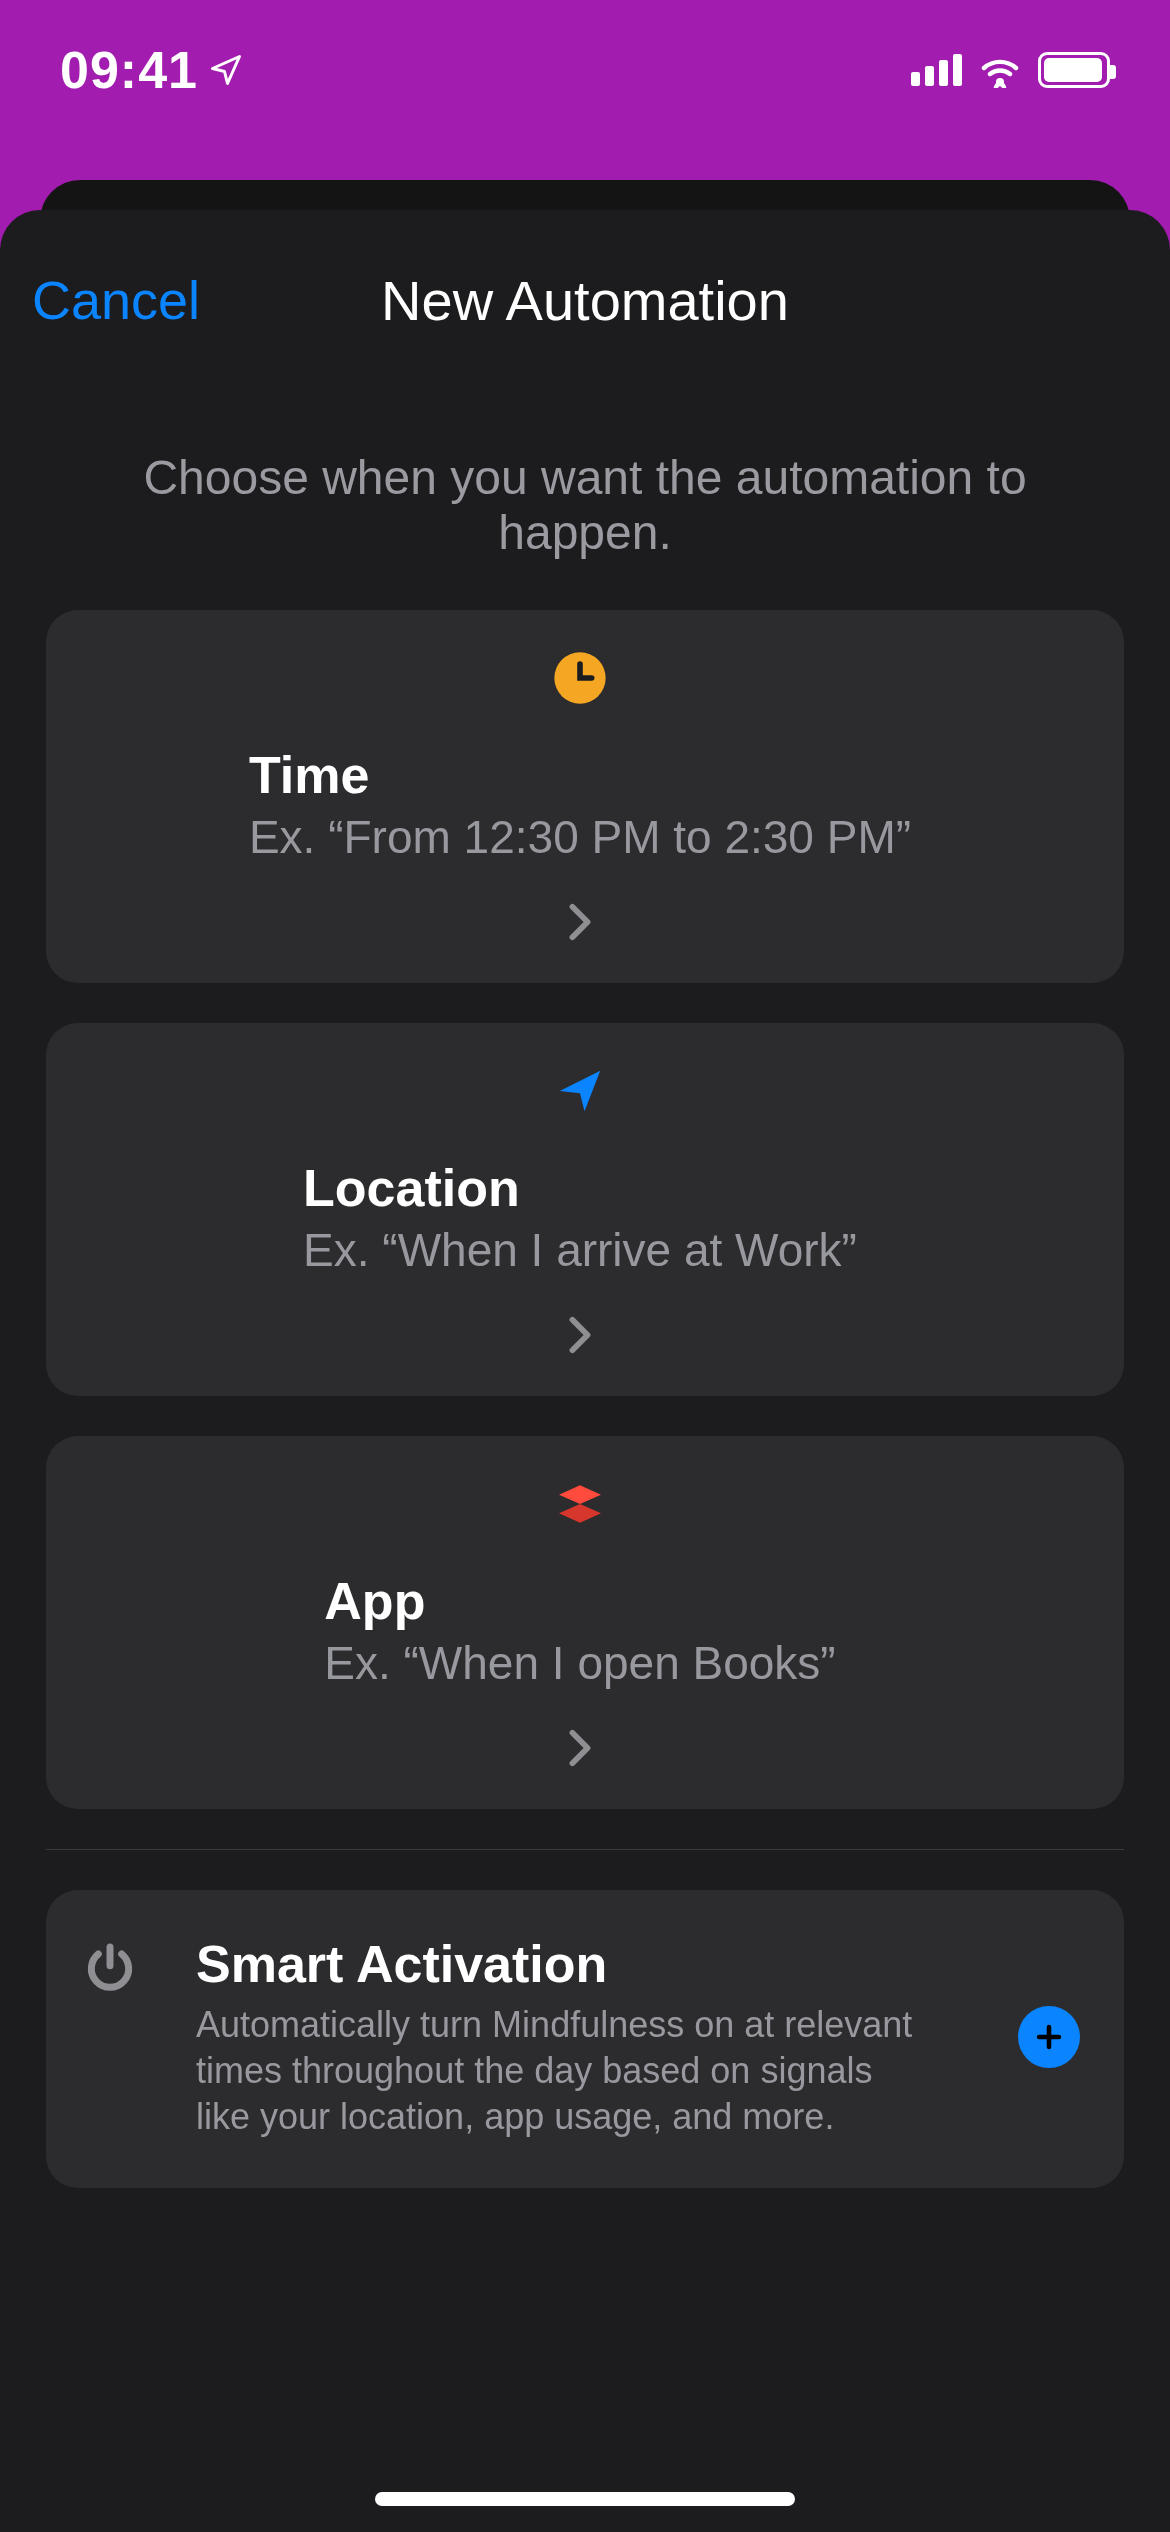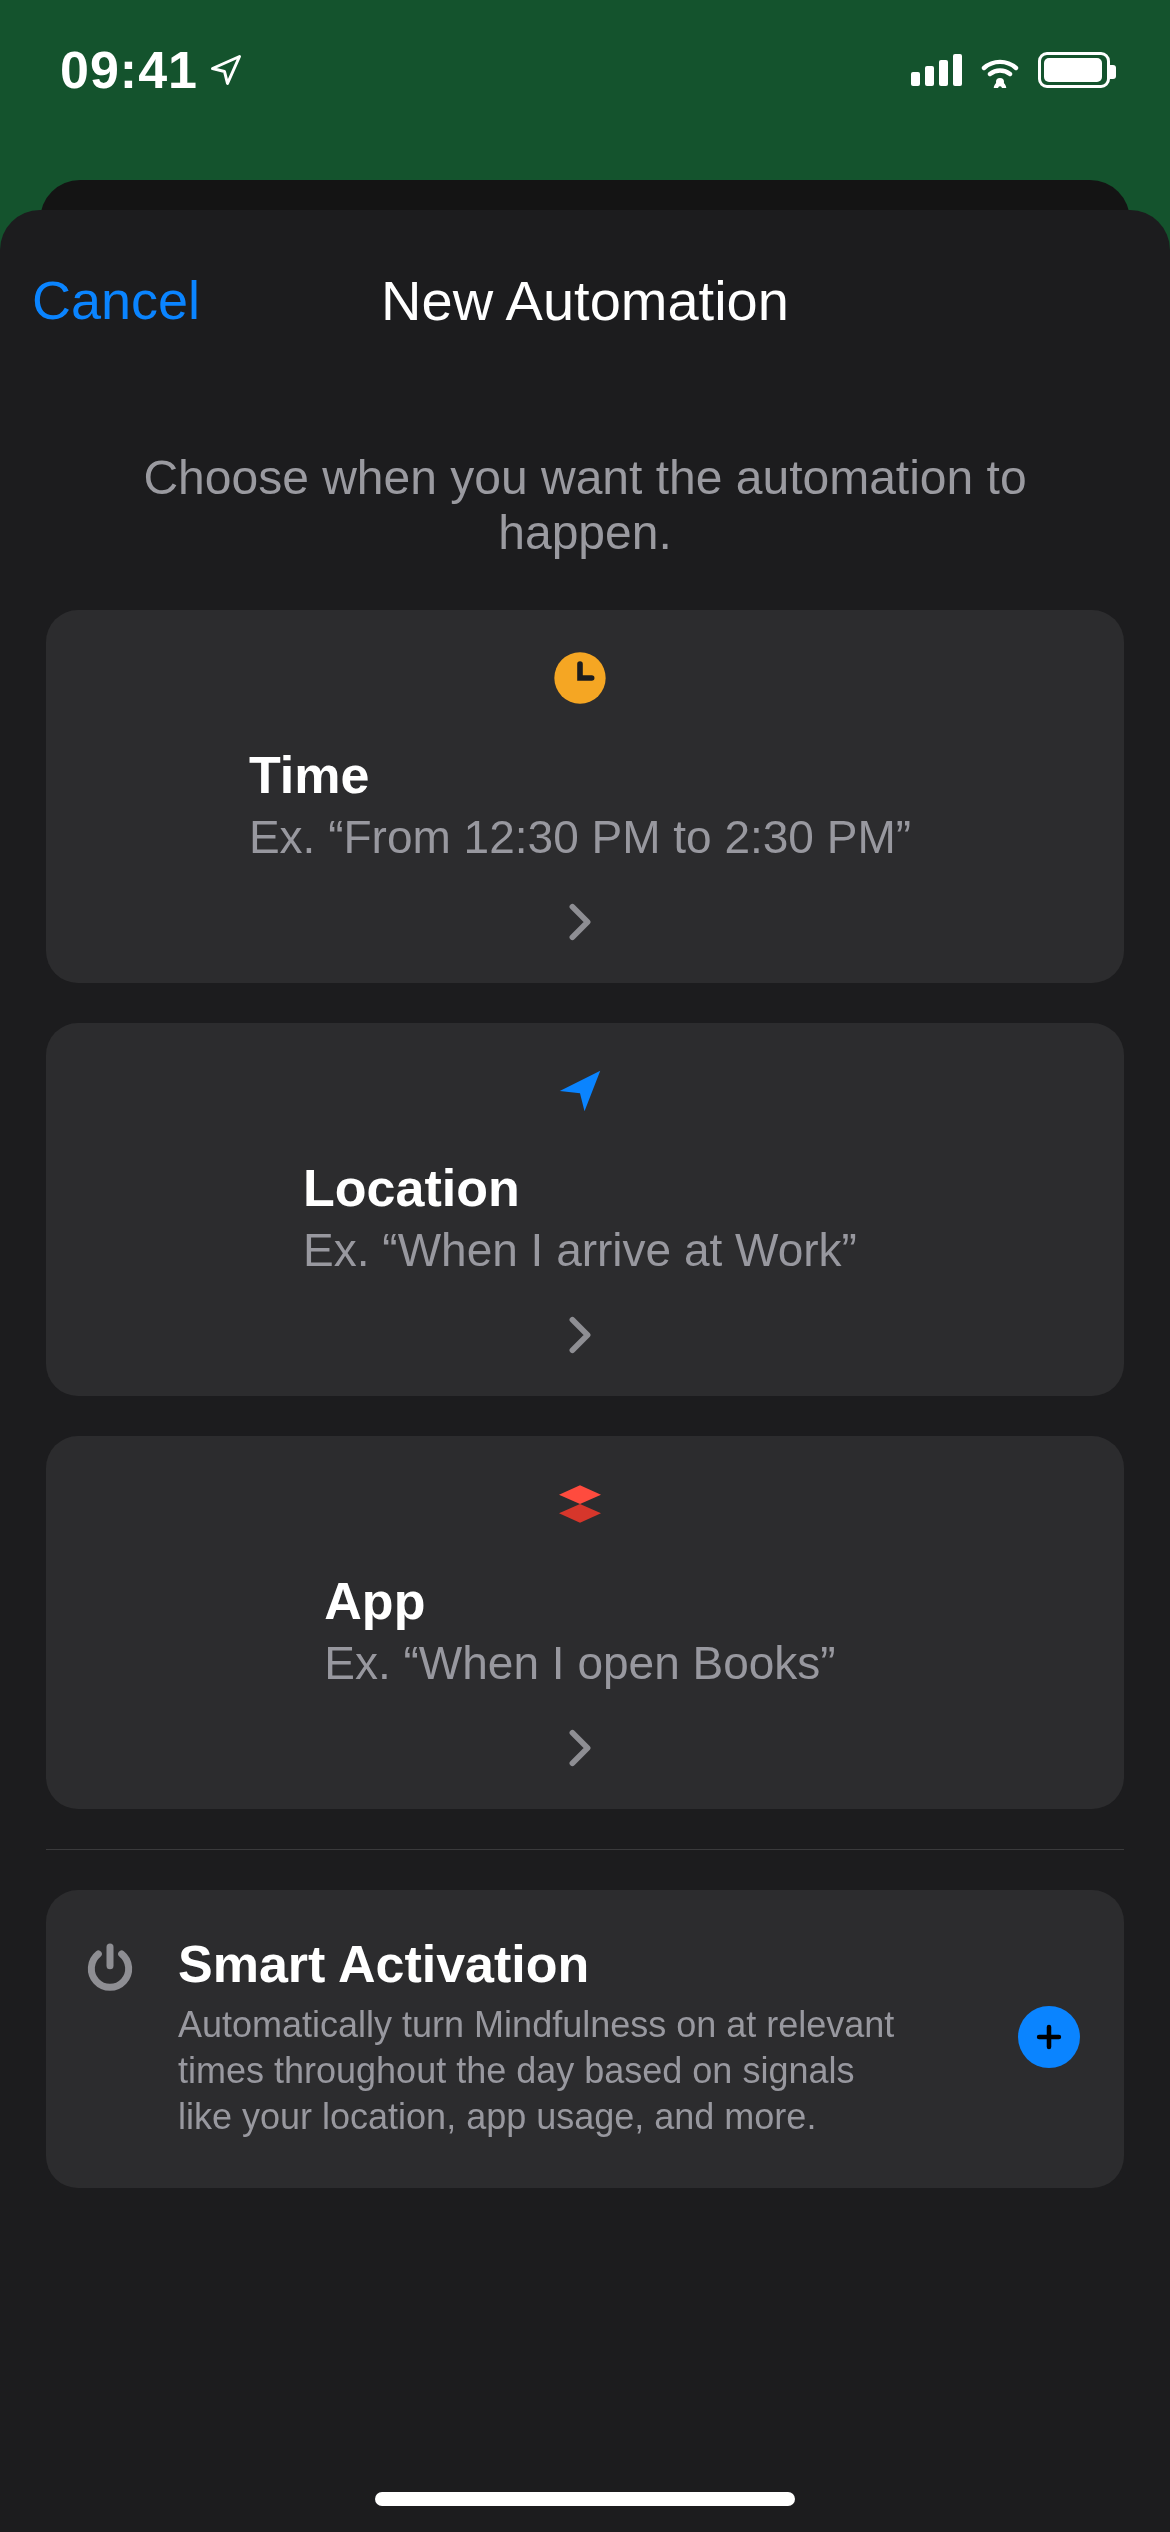--- a/index.html
+++ b/index.html
@@ -1,17 +1,17 @@
 <!DOCTYPE html>
 <html><head>
 <meta charset="utf-8">
 <style>
   * { margin:0; padding:0; box-sizing:border-box; -webkit-font-smoothing:antialiased; }
   html,body { width:1170px; height:2532px; background:#000; font-family:-apple-system,"SF Pro Text","Helvetica Neue",Arial,sans-serif; color:#fff; overflow:hidden; }
-  .screen { width:1170px; height:2532px; position:relative; background:#14532d; }
+  .screen { width:1170px; height:2532px; position:relative; background:#a21caf; }
 
   
   .status-bar { position:absolute; top:0; left:0; right:0; height:140px; display:flex; align-items:center; justify-content:space-between; padding:0 60px; }
   .status-left { display:flex; align-items:center; gap:10px; font-size:52px; font-weight:600; letter-spacing:1px; }
   .status-right { display:flex; align-items:center; gap:14px; }
   .signal-bars { display:flex; align-items:flex-end; gap:5px; }
   .signal-bars span { width:9px; background:#fff; border-radius:2px; display:block; }
   .signal-bars span:nth-child(1){height:14px;}
   .signal-bars span:nth-child(2){height:20px;}
   .signal-bars span:nth-child(3){height:26px;}
@@ -33,21 +33,21 @@
   .list { padding:0 46px; }
   .row { background:#2c2c2e; border-radius:32px; margin-bottom:40px; padding:38px 44px 38px 34px; display:flex; align-items:center; gap:38px;flex-direction:column; }
   .row-icon { width:60px; height:60px; display:flex; align-items:center; justify-content:center; flex-shrink:0; }
   .row-text { flex:1; min-width:0; }
   .row-title { font-size:52px; font-weight:600; color:#fff; line-height:1.15; }
   .row-sub { font-size:46px; color:#98989f; margin-top:4px; line-height:1.2; }
   .chevron { flex-shrink:0; }
 
   .divider { height:1px; background:#3a3a3c; margin:40px 46px 40px; }
 
-  .row-smart { background:#2c2c2e; border-radius:32px; margin:16px 46px; padding:44px 44px 48px 34px; display:flex; align-items:flex-start; gap:38px; }
+  .row-smart { background:#2c2c2e; border-radius:32px; margin:16px 46px; padding:44px 44px 48px 34px; display:flex; align-items:flex-start; gap:56px; }
   .row-smart .row-icon{ margin-top:4px; }
   .smart-title{ font-size:52px; font-weight:600; color:#fff; }
   .smart-desc{ font-size:36px; color:#98989f; margin-top:8px; line-height:1.28; max-width:740px;}
   .add-btn{ width:62px; height:62px; border-radius:50%; background:#0a84ff; display:flex; align-items:center; justify-content:center; flex-shrink:0; align-self:center; margin-left:6px;}
 
   .home-indicator{ position:absolute; bottom:26px; left:50%; transform:translateX(-50%); width:420px; height:14px; background:#fff; border-radius:20px;}
 </style>
 </head>
 <body>
 

